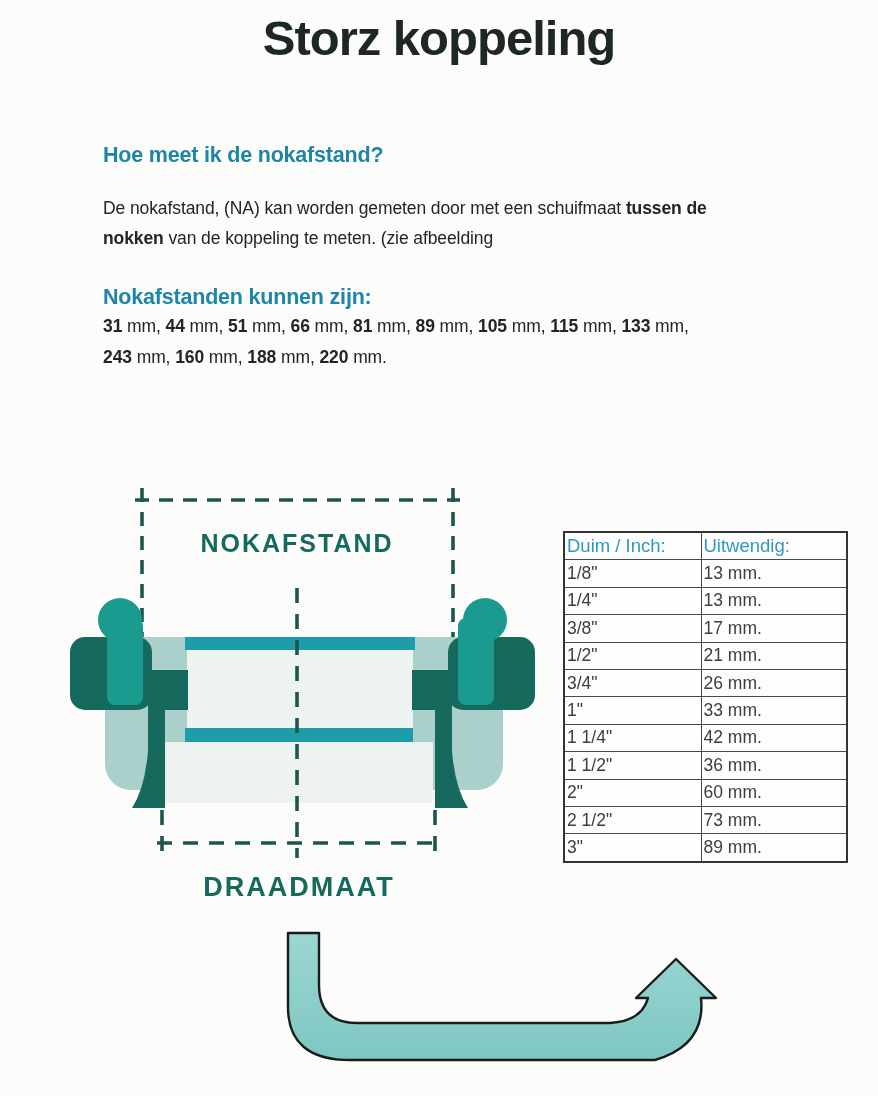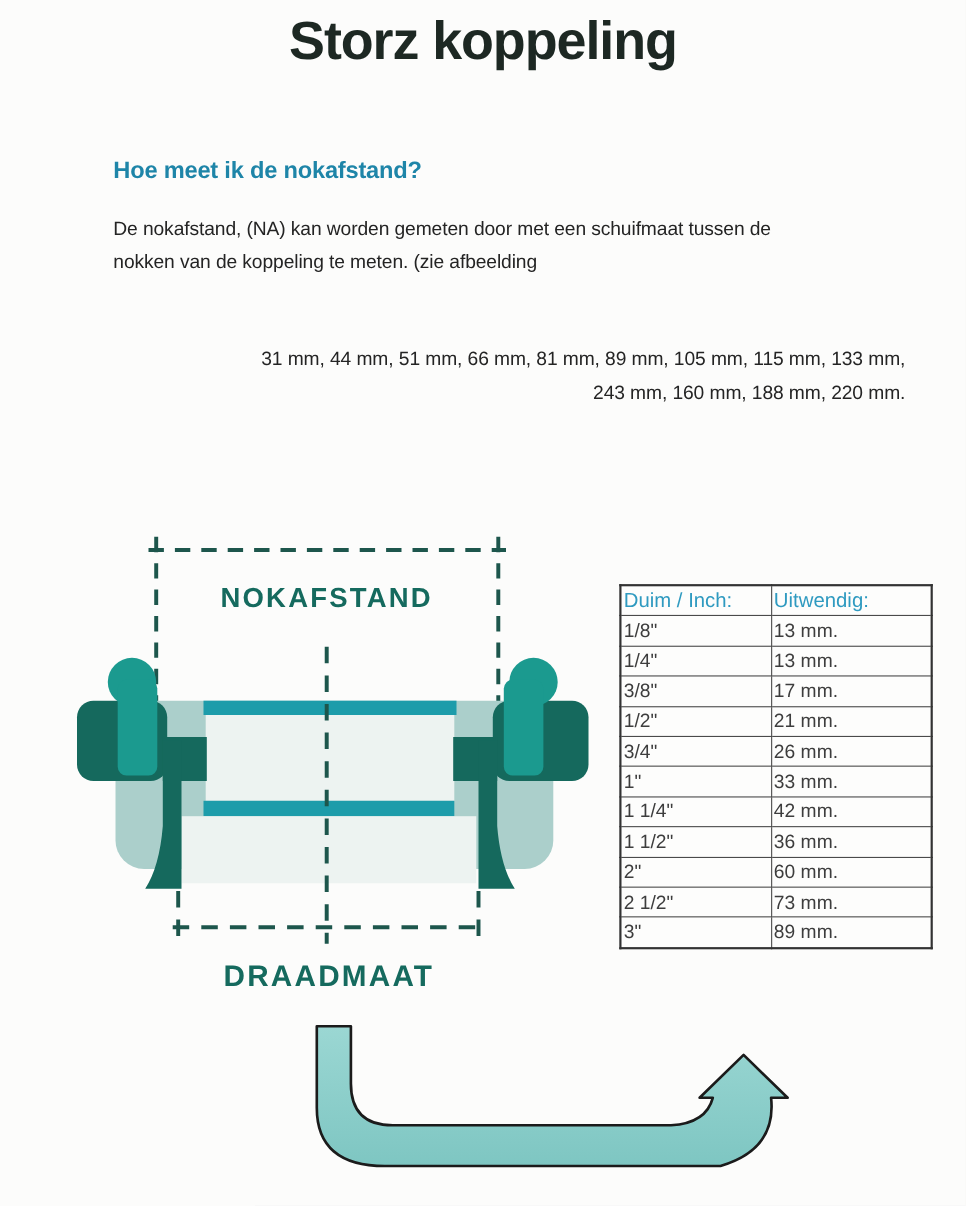--- a/index.html
+++ b/index.html
@@ -24,22 +24,22 @@
     color:#1e85a8; letter-spacing:-0.2px;
   }
   #intro-heading   { top:143px; }
   #sizes-heading   { top:285px; }
   .body-text {
     position:absolute; left:103px; width:720px;
     font-size:17.5px; line-height:30px; color:#242424;
     letter-spacing:-0.1px;
   }
   #intro-paragraph { top:175px; }
-  #sizes-list      { top:311px; line-height:30.5px;text-align:right; }
-  .body-text b { font-weight:normal; }
+  #sizes-list      { top:311px; line-height:30.5px; }
+  .body-text b { font-weight:bold; }
 
   
   .conv-table {
     position:absolute; left:563px; top:531px;
     border-collapse:collapse; table-layout:fixed;
     background:#fdfdfc;
     border:2px solid #333;
   }
   .conv-table th, .conv-table td {
     border:1.6px solid #4a4a4a;
@@ -66,20 +66,21 @@
 <body>
 
 <div class="page">
 
   <h1 class="doc-title">Storz koppeling</h1>
 
   <h2 class="section-heading" id="intro-heading">Hoe meet ik de nokafstand?</h2>
 
   <p class="body-text" id="intro-paragraph"><span>De nokafstand, (NA) kan worden gemeten door met een schuifmaat </span><b>tussen de</b><br><b>nokken</b><span> van de koppeling te meten. (zie afbeelding</span></p>
 
+  <h2 class="section-heading" id="sizes-heading">Nokafstanden kunnen zijn:</h2>
 
   <div class="body-text" id="sizes-list">
       <div><b>31</b> mm, <b>44</b> mm, <b>51</b> mm, <b>66</b> mm, <b>81</b> mm, <b>89</b> mm, <b>105</b> mm, <b>115</b> mm, <b>133</b> mm,</div>
       <div><b>243</b> mm, <b>160</b> mm, <b>188</b> mm, <b>220</b> mm.</div>
     </div>
 
   <svg class="diagram-svg" width="500" height="440" viewBox="0 0 500 440">
 
     <g stroke="#1D564C" stroke-width="3.6" fill="none" stroke-dasharray="14 10">
       <line x1="87" y1="20" x2="87" y2="174"></line>

